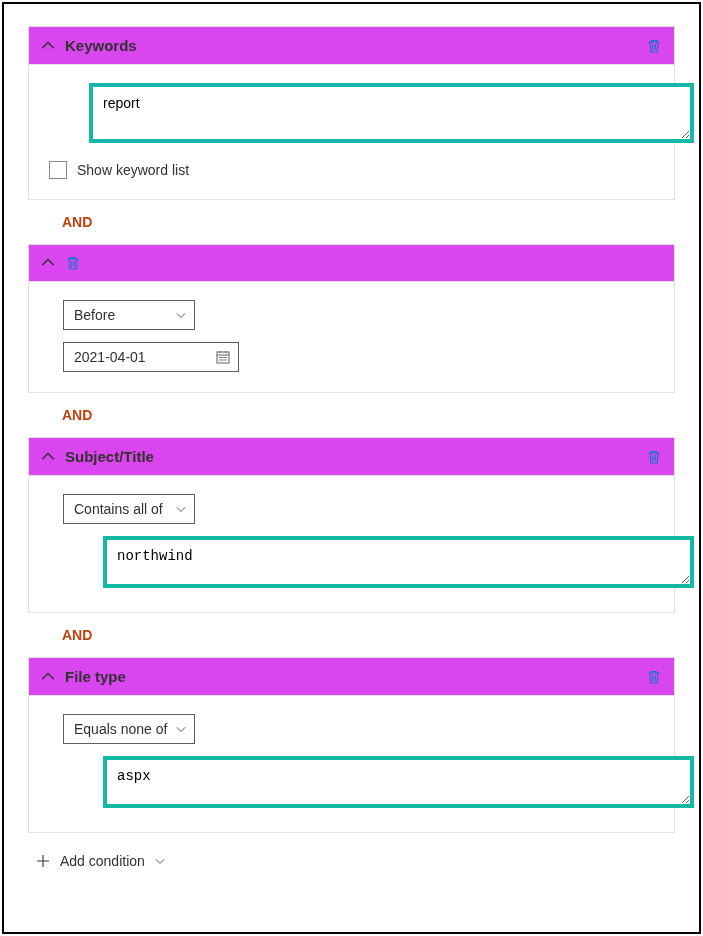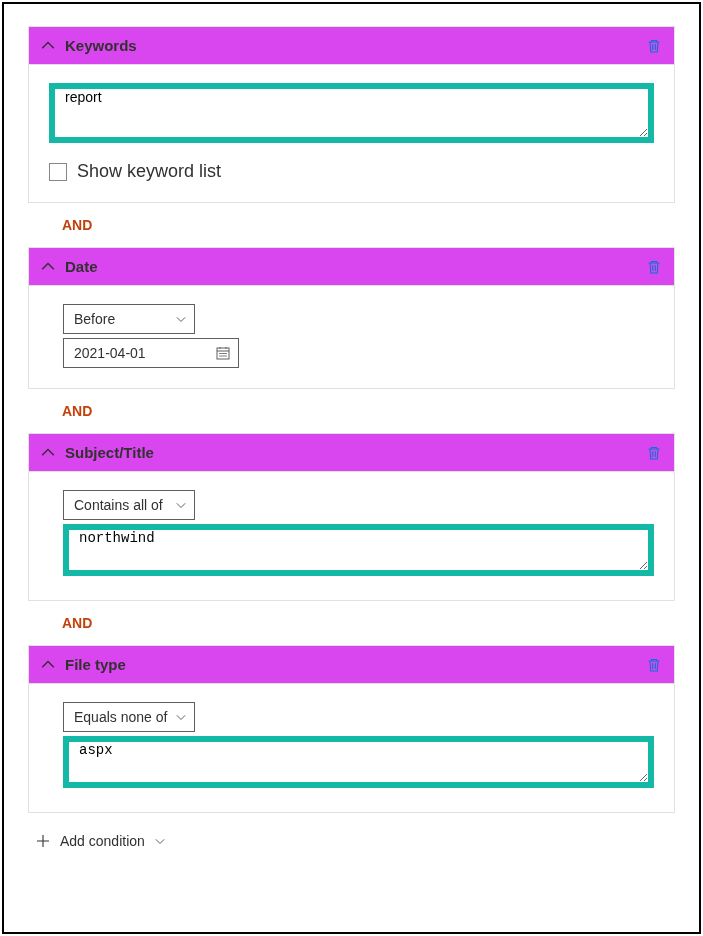--- a/index.html
+++ b/index.html
@@ -42,66 +42,67 @@
       height: 16px;
       flex-shrink: 0;
       cursor: pointer;
     }
     .block-body {
       padding: 18px 20px 20px 34px;
       background: #fff;
     }
     .textarea {
       width: 100%;
-      border: 6px solid #14b8a6;
+      border: 4px solid #14b8a6;
       font-family: inherit;
       font-size: 14px;
-      padding: 0 10px;
+      padding: 8px 10px;
       resize: both;
       outline: none;
       overflow: auto;
+      margin-left: 40px;
     }
     .textarea.tall { height: 60px; }
     .textarea.med { height: 52px; font-family: Liberation Mono, monospace; }
     .checkbox-row {
       display: flex;
       align-items: center;
       margin-top: 14px;
       gap: 10px;
     }
     .checkbox {
       width: 18px;
       height: 18px;
       border: 1px solid #8a8886;
       background: #fff;
       cursor: pointer;
     }
     .checkbox-label {
-      font-size: 18px;
+      font-size: 14px;
       color: #323130;
     }
     .operator {
       font-weight: 700;
       font-size: 14px;
       color: #c2410c;
       padding: 14px 0 14px 34px;
     }
     .dropdown {
       display: inline-flex;
       align-items: center;
       justify-content: space-between;
       border: 1px solid #605e5c;
       height: 30px;
       padding: 0 8px 0 10px;
       font-size: 14px;
       color: #323130;
       background: #fff;
       cursor: pointer;
       width: 132px;
-      margin-bottom: 4px;
+      margin-bottom: 12px;
     }
     .dropdown .dd-chev {
       width: 10px;
       height: 10px;
     }
     .dateinput {
       display: inline-flex;
       align-items: center;
       justify-content: space-between;
       border: 1px solid #605e5c;
@@ -159,21 +160,20 @@
     </div>
   </div>
 
   <div class="operator">AND</div>
 
   <div class="block">
     <div class="block-header">
       <svg class="chev" viewBox="0 0 12 12">
           <path d="M1 8 L6 3 L11 8" stroke="#323130" stroke-width="1.2" fill="none"></path>
         </svg>
-      <span class="block-title">Date</span>
       <svg class="trash" viewBox="0 0 16 16">
           <path d="M3 4h10M5.5 4V2.5h5V4M4 4l.7 10h6.6L12 4M6.7 6.5v5M9.3 6.5v5" stroke="#0078d4" stroke-width="1.1" fill="none" stroke-linecap="round"></path>
         </svg>
     </div>
     <div class="block-body">
       <div class="dropdown">
         <span>Before</span>
         <svg class="dd-chev" viewBox="0 0 12 12">
             <path d="M1 4 L6 9 L11 4" stroke="#605e5c" stroke-width="1.2" fill="none"></path>
           </svg>

